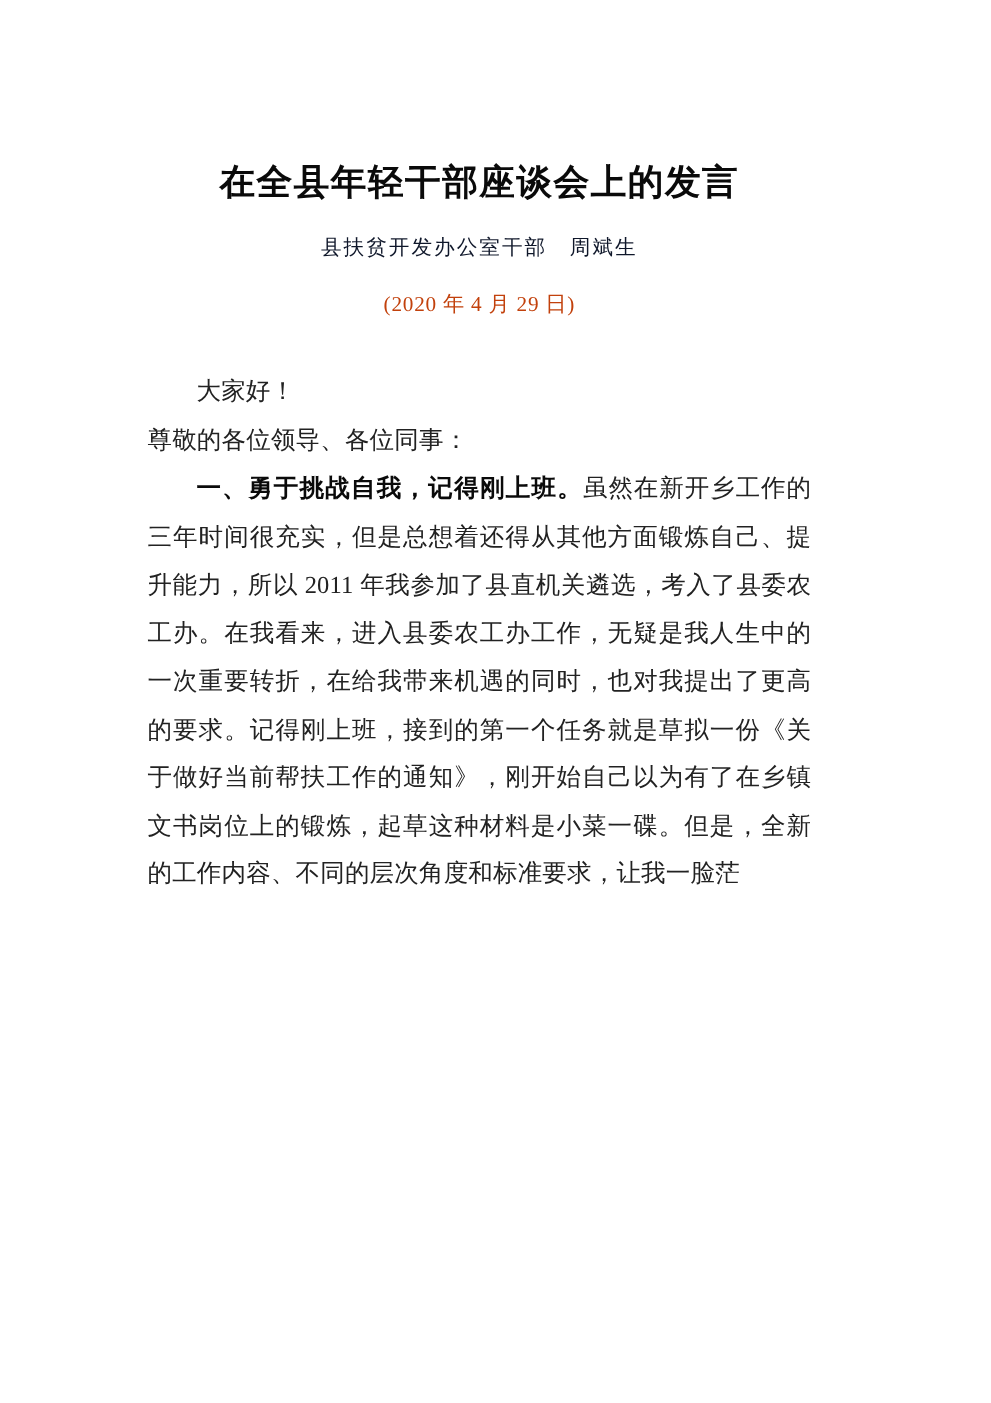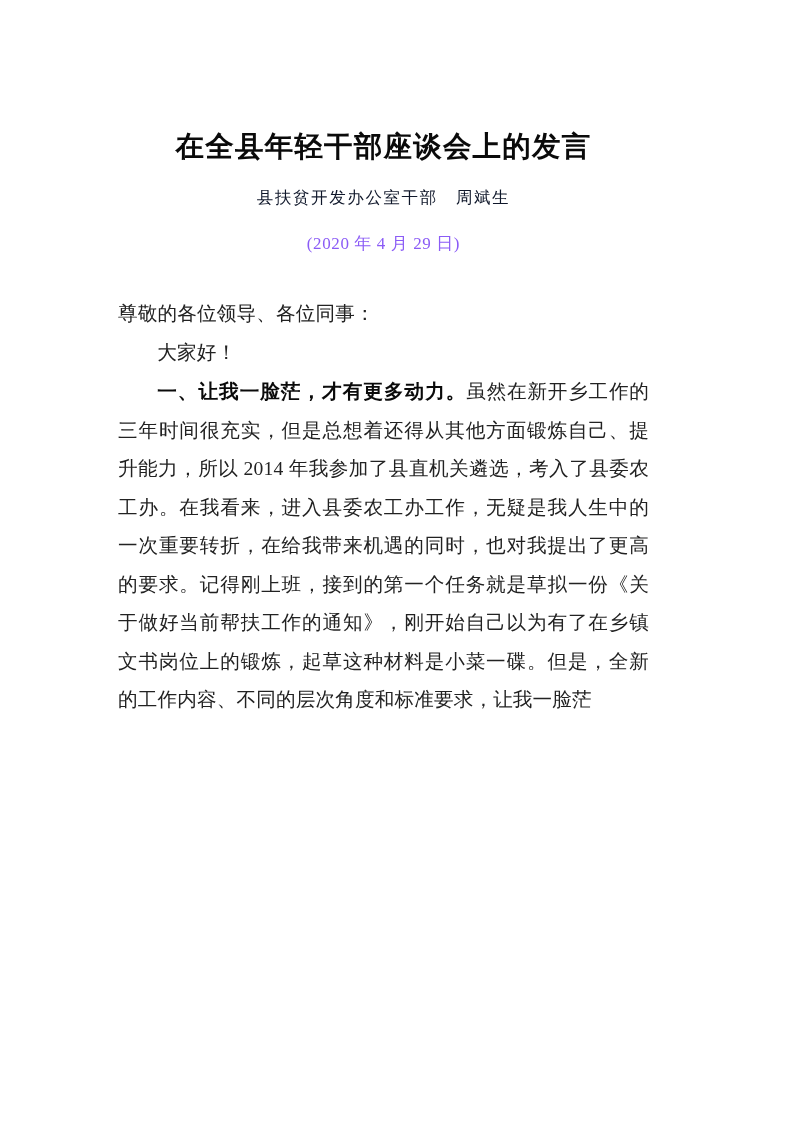--- a/index.html
+++ b/index.html
@@ -47,21 +47,21 @@
     letter-spacing: 1.6px;
     color: #0f172a;
     line-height: 1.3;
   }
 
   .doc-date {
     margin: 0;
     padding-top: 24px;
     font-size: 17px;
     letter-spacing: 0.6px;
-    color: #8b5cf6;
+    color: #c2410c;
     line-height: 1.3;
   }
 
   
   .body-block {
     padding-top: 40px;
   }
 
   .para {
     margin: 0;
@@ -91,23 +91,23 @@
 <div class="page">
 
   <div class="title-block">
     <h1 class="doc-title">在全县年轻干部座谈会上的发言</h1>
     <p class="doc-byline">县扶贫开发办公室干部　周斌生</p>
     <p class="doc-date">(2020 年 4 月 29 日)</p>
   </div>
 
   <div class="body-block">
 
+    <p class="para indent">大家好！</p>
+
     <p class="para">尊敬的各位领导、各位同事：</p>
-
-    <p class="para indent">大家好！</p>
 
 
 
-    <p class="para indent"><span class="lead">一、让我一脸茫，才有更多动力。</span><span>虽然在新开乡工作的三年时间很充实，但是总想着还得从其他方面锻炼自己、提升能力，所以 2014 年我参加了县直机关遴选，考入了县委农工办。在我看来，进入县委农工办工作，无疑是我人生中的一次重要转折，在给我带来机遇的同时，也对我提出了更高的要求。记得刚上班，接到的第一个任务就是草拟一份《关于做好当前帮扶工作的通知》，刚开始自己以为有了在乡镇文书岗位上的锻炼，起草这种材料是小菜一碟。但是，全新的工作内容、不同的层次角度和标准要求，让我一脸茫</span></p>
+    <p class="para indent"><span class="lead">一、勇于挑战自我，记得刚上班。</span><span>虽然在新开乡工作的三年时间很充实，但是总想着还得从其他方面锻炼自己、提升能力，所以 2011 年我参加了县直机关遴选，考入了县委农工办。在我看来，进入县委农工办工作，无疑是我人生中的一次重要转折，在给我带来机遇的同时，也对我提出了更高的要求。记得刚上班，接到的第一个任务就是草拟一份《关于做好当前帮扶工作的通知》，刚开始自己以为有了在乡镇文书岗位上的锻炼，起草这种材料是小菜一碟。但是，全新的工作内容、不同的层次角度和标准要求，让我一脸茫</span></p>
 
   </div>
 
 </div>
 
 </body></html>

